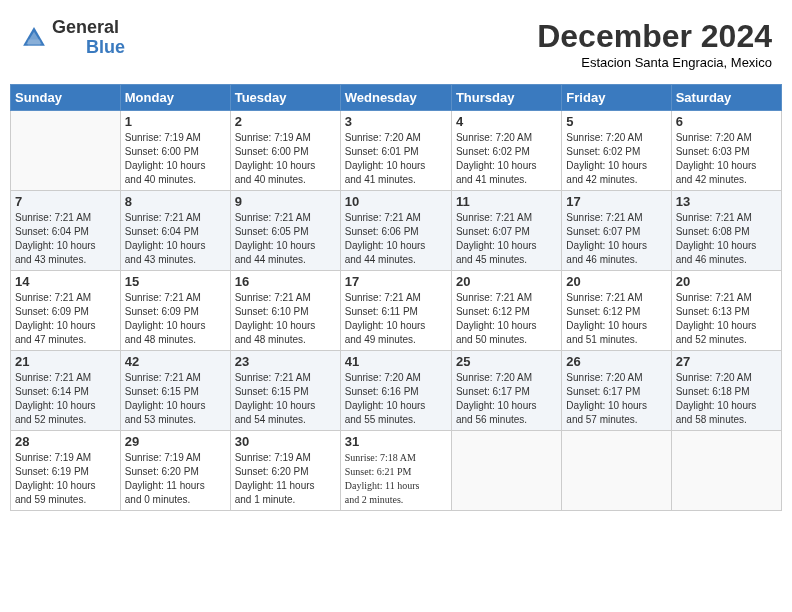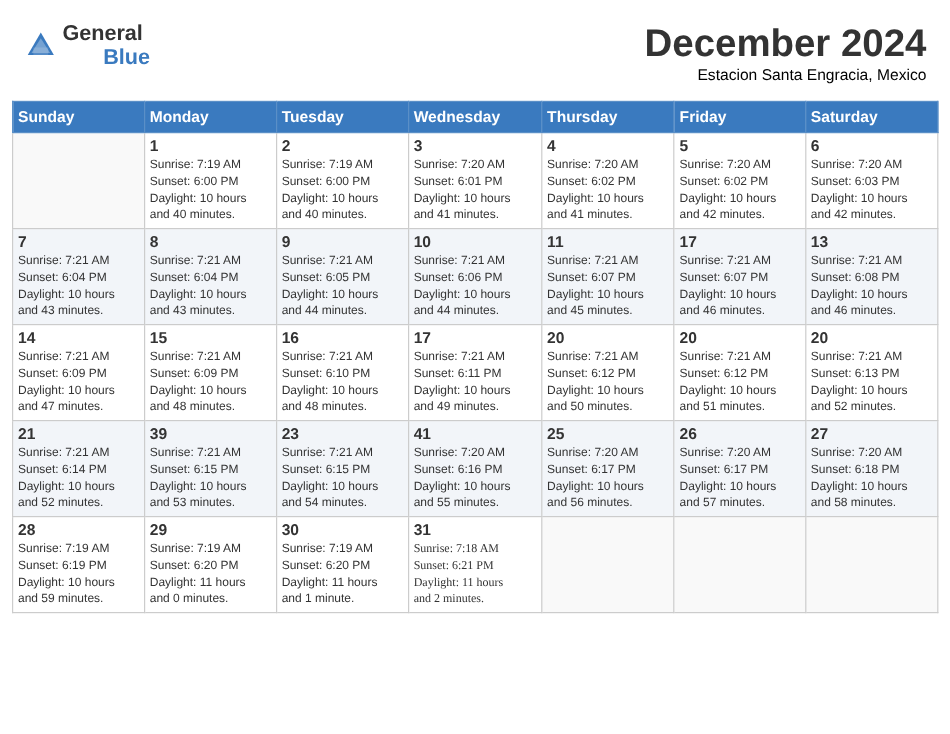--- a/index.html
+++ b/index.html
@@ -276,21 +276,21 @@
       </tr>
       <tr class="alt-row">
         <td>
           <div class="day-number">21</div>
           <div class="day-info" style="white-space: pre-line;">Sunrise: 7:21 AM
 Sunset: 6:14 PM
 Daylight: 10 hours
 and 52 minutes.</div>
         </td>
         <td>
-          <div class="day-number">39</div>
+          <div class="day-number">42</div>
           <div class="day-info" style="white-space: pre-line;">Sunrise: 7:21 AM
 Sunset: 6:15 PM
 Daylight: 10 hours
 and 53 minutes.</div>
         </td>
         <td>
           <div class="day-number">23</div>
           <div class="day-info" style="white-space: pre-line;">Sunrise: 7:21 AM
 Sunset: 6:15 PM
 Daylight: 10 hours

